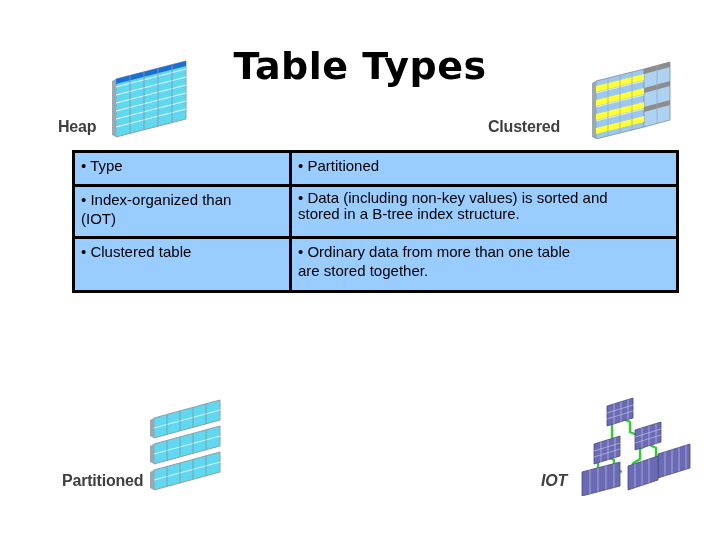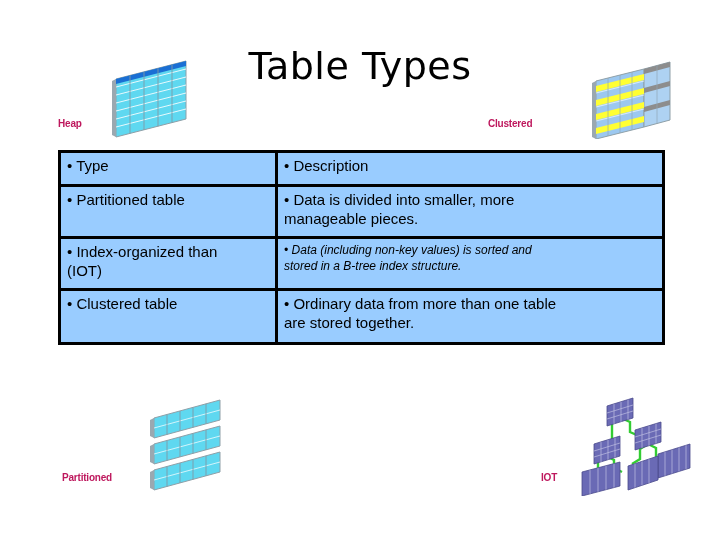--- a/index.html
+++ b/index.html
@@ -19,54 +19,54 @@
 
   
   .slide-title {
     position: absolute;
     left: 0;
     top: 44px;
     width: 720px;
     text-align: center;
     font-family: "DejaVu Sans", sans-serif;
     font-size: 38px;
-    font-weight: 400;
+    font-weight: 700;
     color: #000000;
     letter-spacing: 0.5px;
     line-height: 44px;
     white-space: nowrap;
   }
 
   
   .corner-label {
     position: absolute;
     font-family: "Liberation Sans", sans-serif;
     font-weight: bold;
-    font-size: 10px;
-    color: #be185d;
+    font-size: 16px;
+    color: #404040;
     white-space: nowrap;
     letter-spacing: -0.2px;
   }
   .label-heap        { left: 58px;  top: 118px; }
   .label-clustered   { left: 488px; top: 118px; }
   .label-partitioned { left: 62px;  top: 472px; }
-  .label-iot         { left: 541px; top: 472px; }
+  .label-iot         { left: 541px; top: 472px; font-style: italic; }
 
   
   .clipart { position: absolute; }
   .clip-heap       { left: 110px; top: 57px;  width: 84px;  height: 82px; }
   .clip-clustered  { left: 592px; top: 57px;  width: 84px;  height: 82px; }
   .clip-partition  { left: 148px; top: 398px; width: 78px;  height: 96px; }
   .clip-iot        { left: 578px; top: 396px; width: 118px; height: 100px; }
   .clipart svg { display: block; width: 100%; height: 100%; }
 
   
   .types-table {
     position: absolute;
-    left: 58px;
+    left: 72px;
     top: 150px;
     width: 604px;
     border-collapse: collapse;
     table-layout: fixed;
     background: #701a75;
     border: 3px solid #000000;
   }
   .types-table col.col-type { width: 217px; }
   .types-table col.col-desc { width: 387px; }
 
@@ -78,23 +78,22 @@
     color: #000000;
   }
   .cell-text {
     font-family: "Liberation Sans", sans-serif;
     font-size: 15px;
     line-height: 19px;
     color: #000000;
     white-space: pre-line;
   }
   .cell-text.small {
-    font-size: 12px;
+    font-size: 15px;
     line-height: 16px;
-    font-style: italic;
   }
   .row-header td { height: 24px; }
   .row-a td      { height: 48px; }
   .row-b td      { height: 42px; }
   .row-c td      { height: 42px; }
   .row-d td      { height: 44px; }
 </style>
 </head>
 <body>
 
@@ -289,34 +288,25 @@
   <colgroup>
     <col class="col-type">
     <col class="col-desc">
   </colgroup>
   <tbody>
     <tr class="row-header">
       <td>
         <div class="cell-text">• Type</div>
       </td>
       <td>
-        <div class="cell-text">• Description</div>
+        <div class="cell-text">• Partitioned</div>
       </td>
     </tr>
 
 
-    <tr class="row-b">
-      <td>
-        <div class="cell-text">• Partitioned table</div>
-      </td>
-      <td>
-        <div class="cell-text">• Data is divided into smaller, more
-manageable pieces.</div>
-      </td>
-    </tr>
 
     <tr class="row-c">
       <td>
         <div class="cell-text">• Index-organized than
 (IOT)</div>
       </td>
       <td>
         <div class="cell-text small">• Data (including non-key values) is sorted and
 stored in a B-tree index structure.</div>
       </td>

